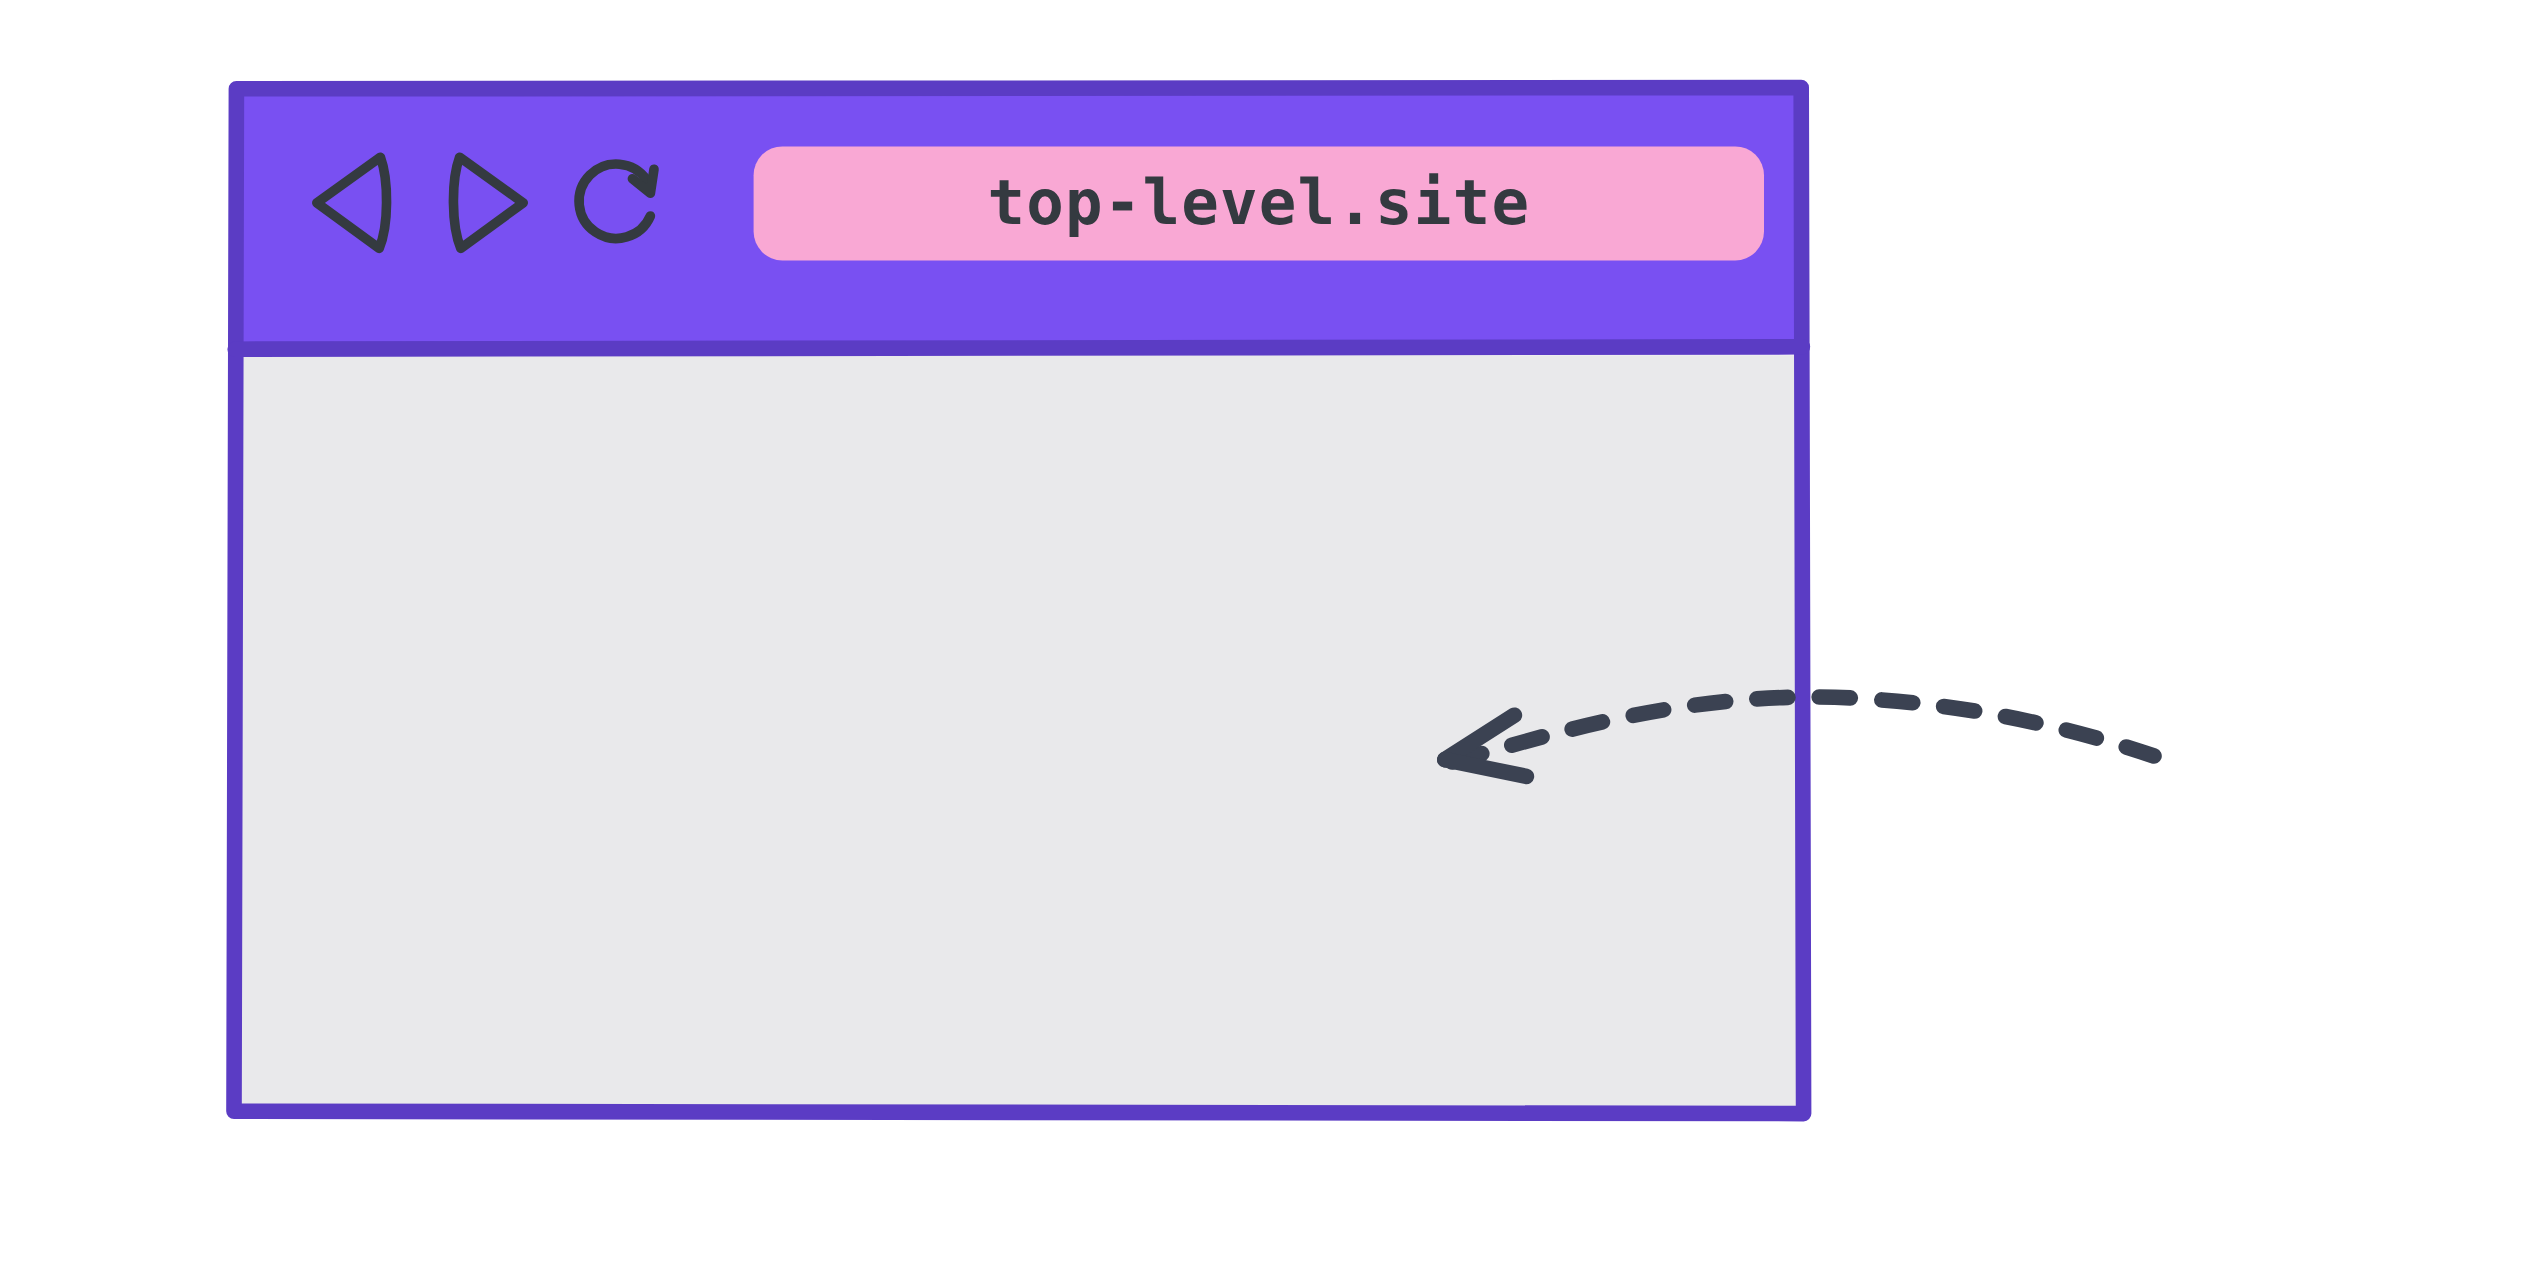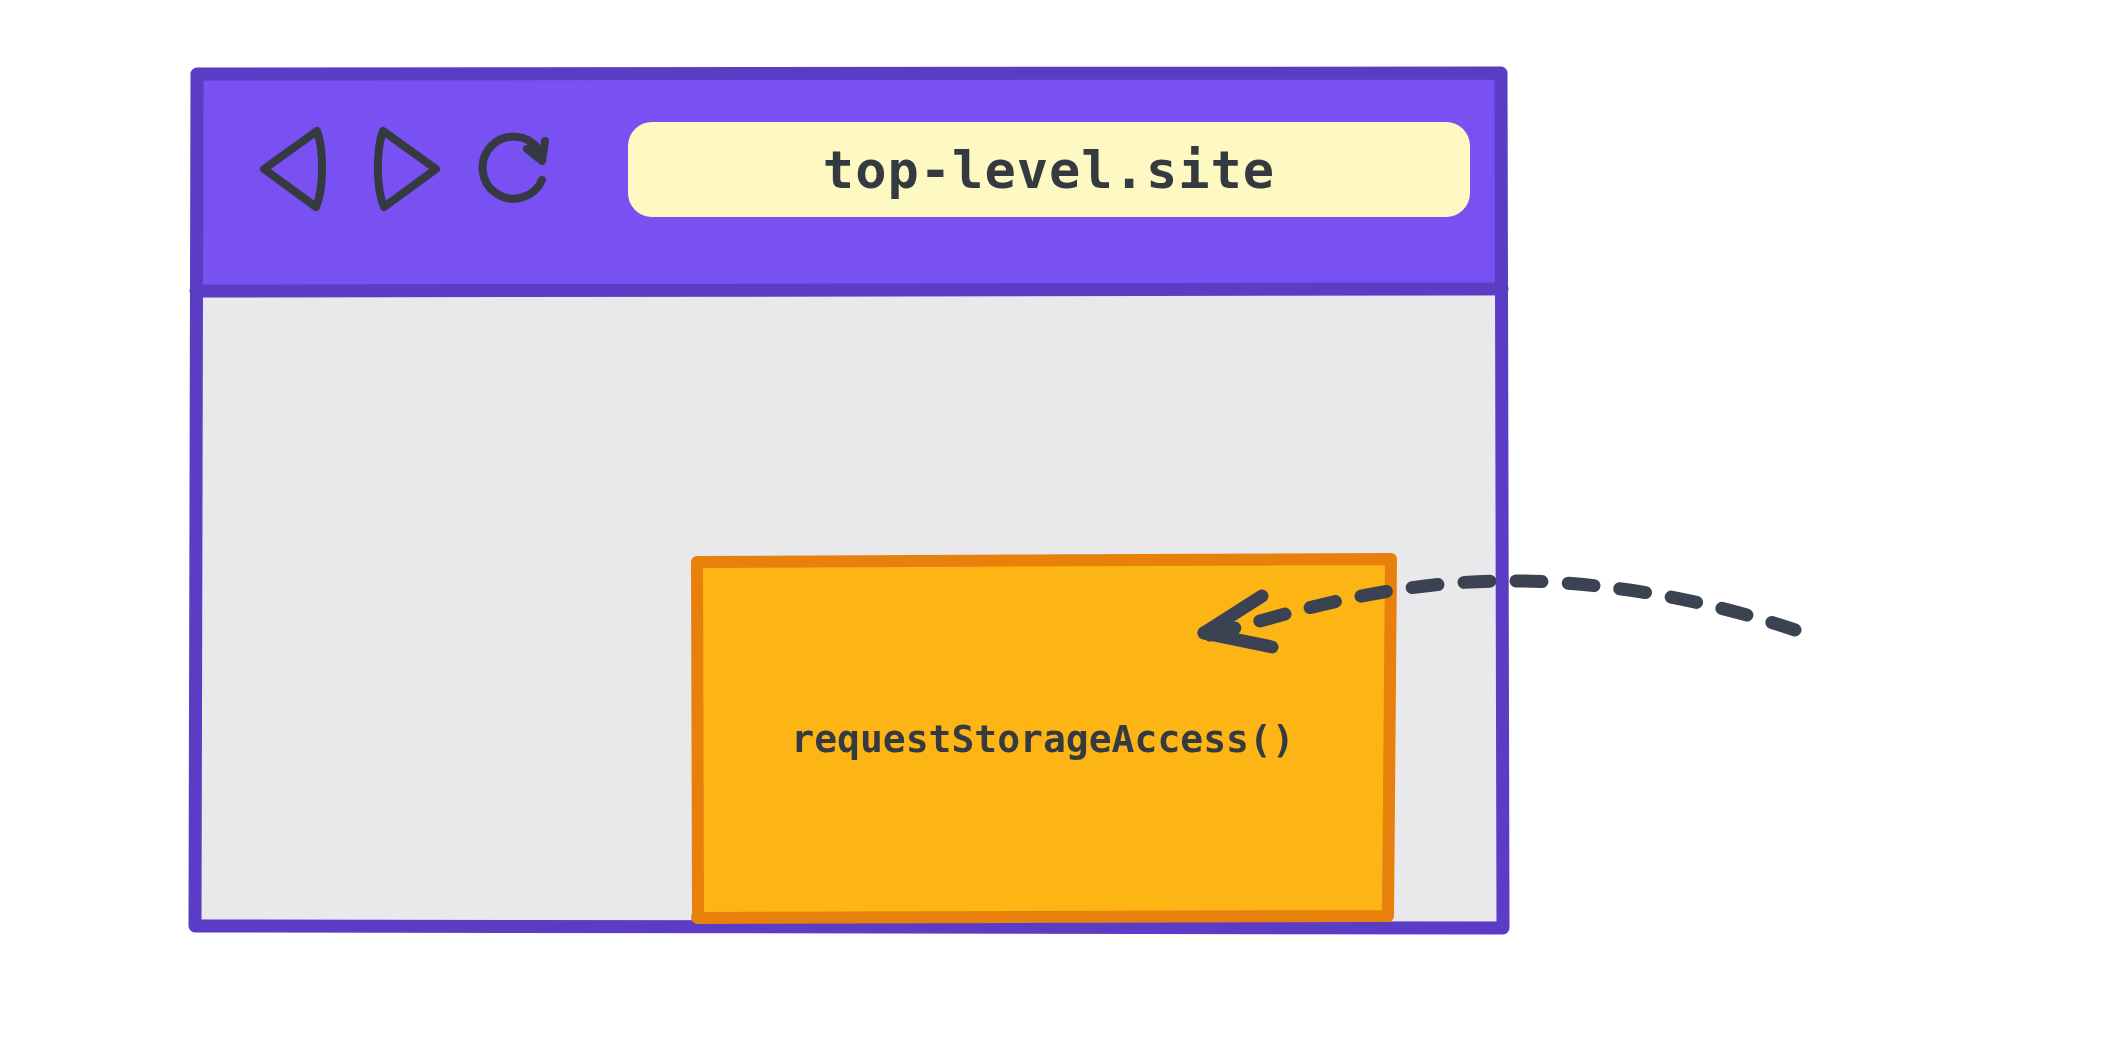--- a/index.html
+++ b/index.html
@@ -61,21 +61,21 @@
   .nav-back    { left: 62px; }
   .nav-forward { left: 170px; }
   .nav-reload  { left: 280px; }
 
   .url-bar {
     position: absolute;
     left: 440px;
     top: 54px;
     width: 842px;
     height: 95px;
-    background: #fef9c3;
+    background: #f9a8d4;
     border-radius: 24px;
     display: flex;
     align-items: center;
     justify-content: center;
     cursor: text;
   }
   .url-text {
     font-family: "DejaVu Sans Mono", "Liberation Mono", monospace;
     font-size: 52px;
     font-weight: 700;
@@ -179,30 +179,20 @@
           <path d="M59,27 L74,39 L77,19" fill="none" stroke="#343a40" stroke-width="8" stroke-linecap="round" stroke-linejoin="round"></path>
         </svg>
       </div>
 
       <div class="url-bar">
         <span class="url-text" title="Enter address">top-level.site</span>
       </div>
 
     </div>
 
-    <div class="embedded-frame">
-      <svg class="embedded-frame-svg" viewBox="0 0 710 370" preserveAspectRatio="none">
-        <rect x="7" y="7" width="696" height="356" fill="#fdb515"></rect>
-        <path d="M9,8 L703,5 L700,362 L10,364 Z" fill="none" stroke="#e8800c" stroke-width="12" stroke-linecap="round" stroke-linejoin="round"></path>
-        <circle cx="10" cy="363" r="7" fill="#e8800c"></circle>
-      </svg>
-      <div class="embedded-label">
-        <span>requestStorageAccess()</span>
-      </div>
-    </div>
 
   </div>
 
   <div class="annotation-arrow">
     <svg viewBox="0 0 700 200">
       <path d="M60,135 C150,110 260,74 400,82 C500,88 580,108 645,130" fill="none" stroke="#3b4252" stroke-width="13" stroke-linecap="round" stroke-dasharray="26 26"></path>
       <path d="M54,133 L112,96" fill="none" stroke="#3b4252" stroke-width="13" stroke-linecap="round"></path>
       <path d="M54,133 L122,147" fill="none" stroke="#3b4252" stroke-width="13" stroke-linecap="round"></path>
     </svg>
   </div>

